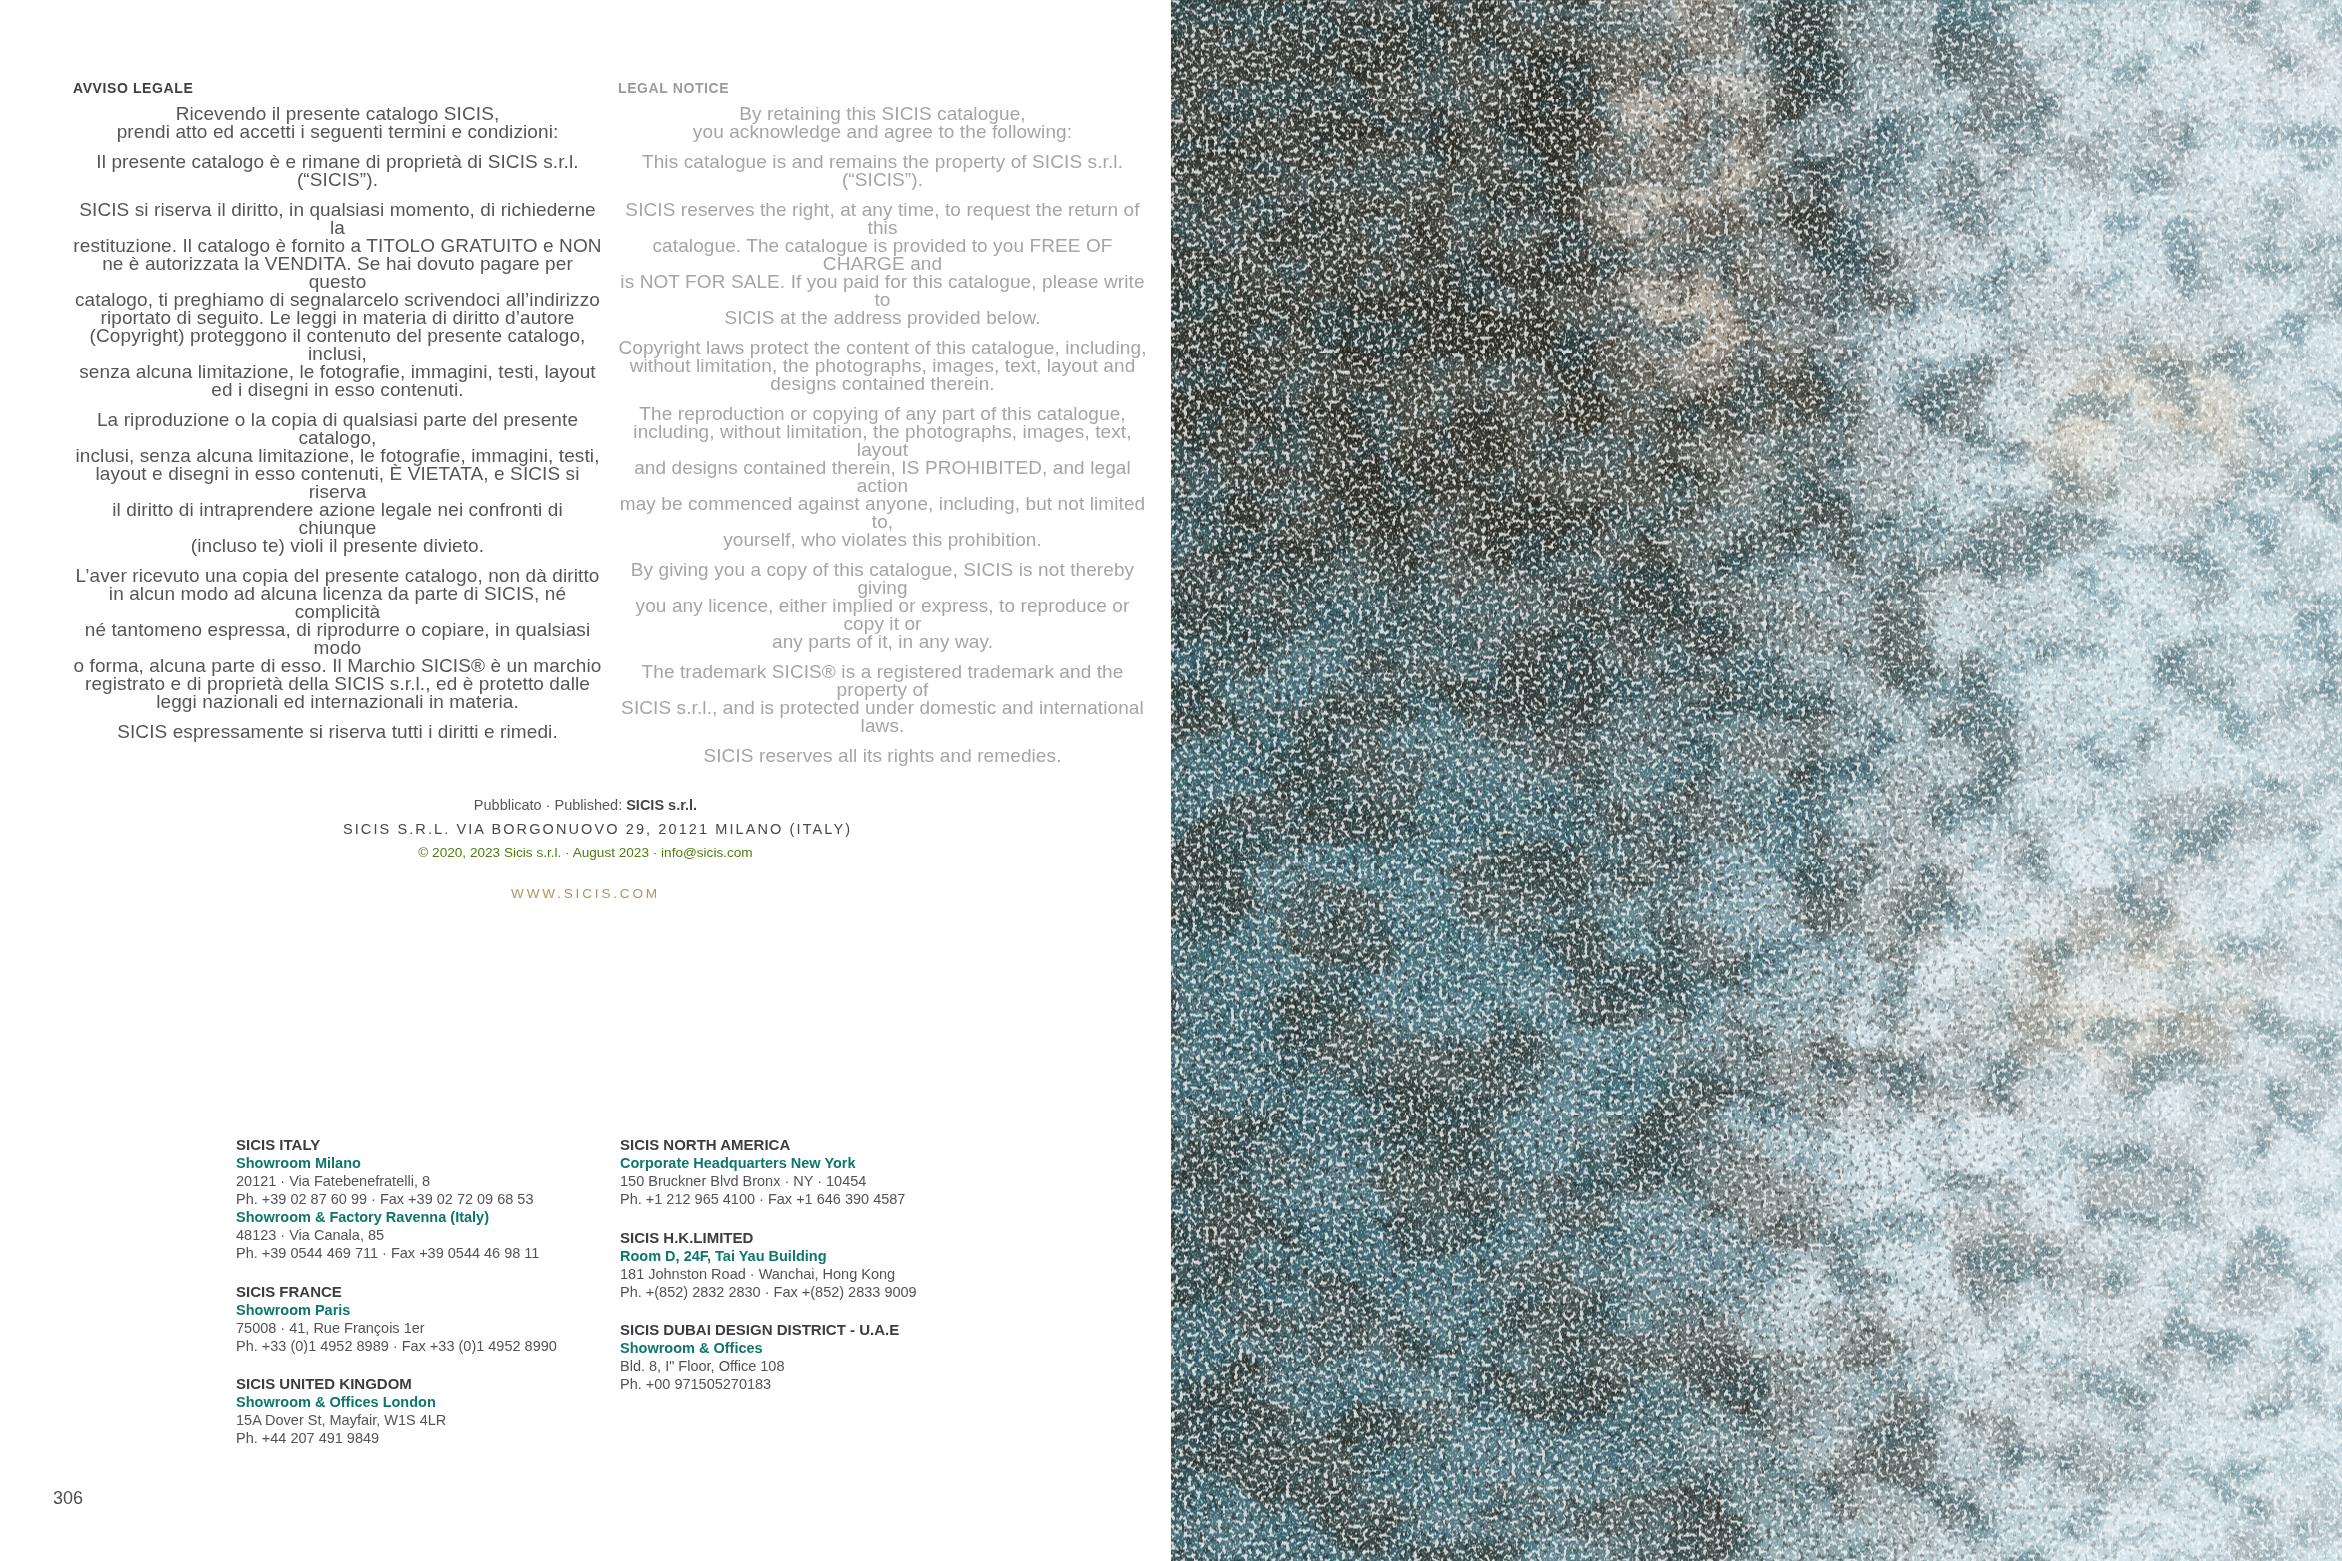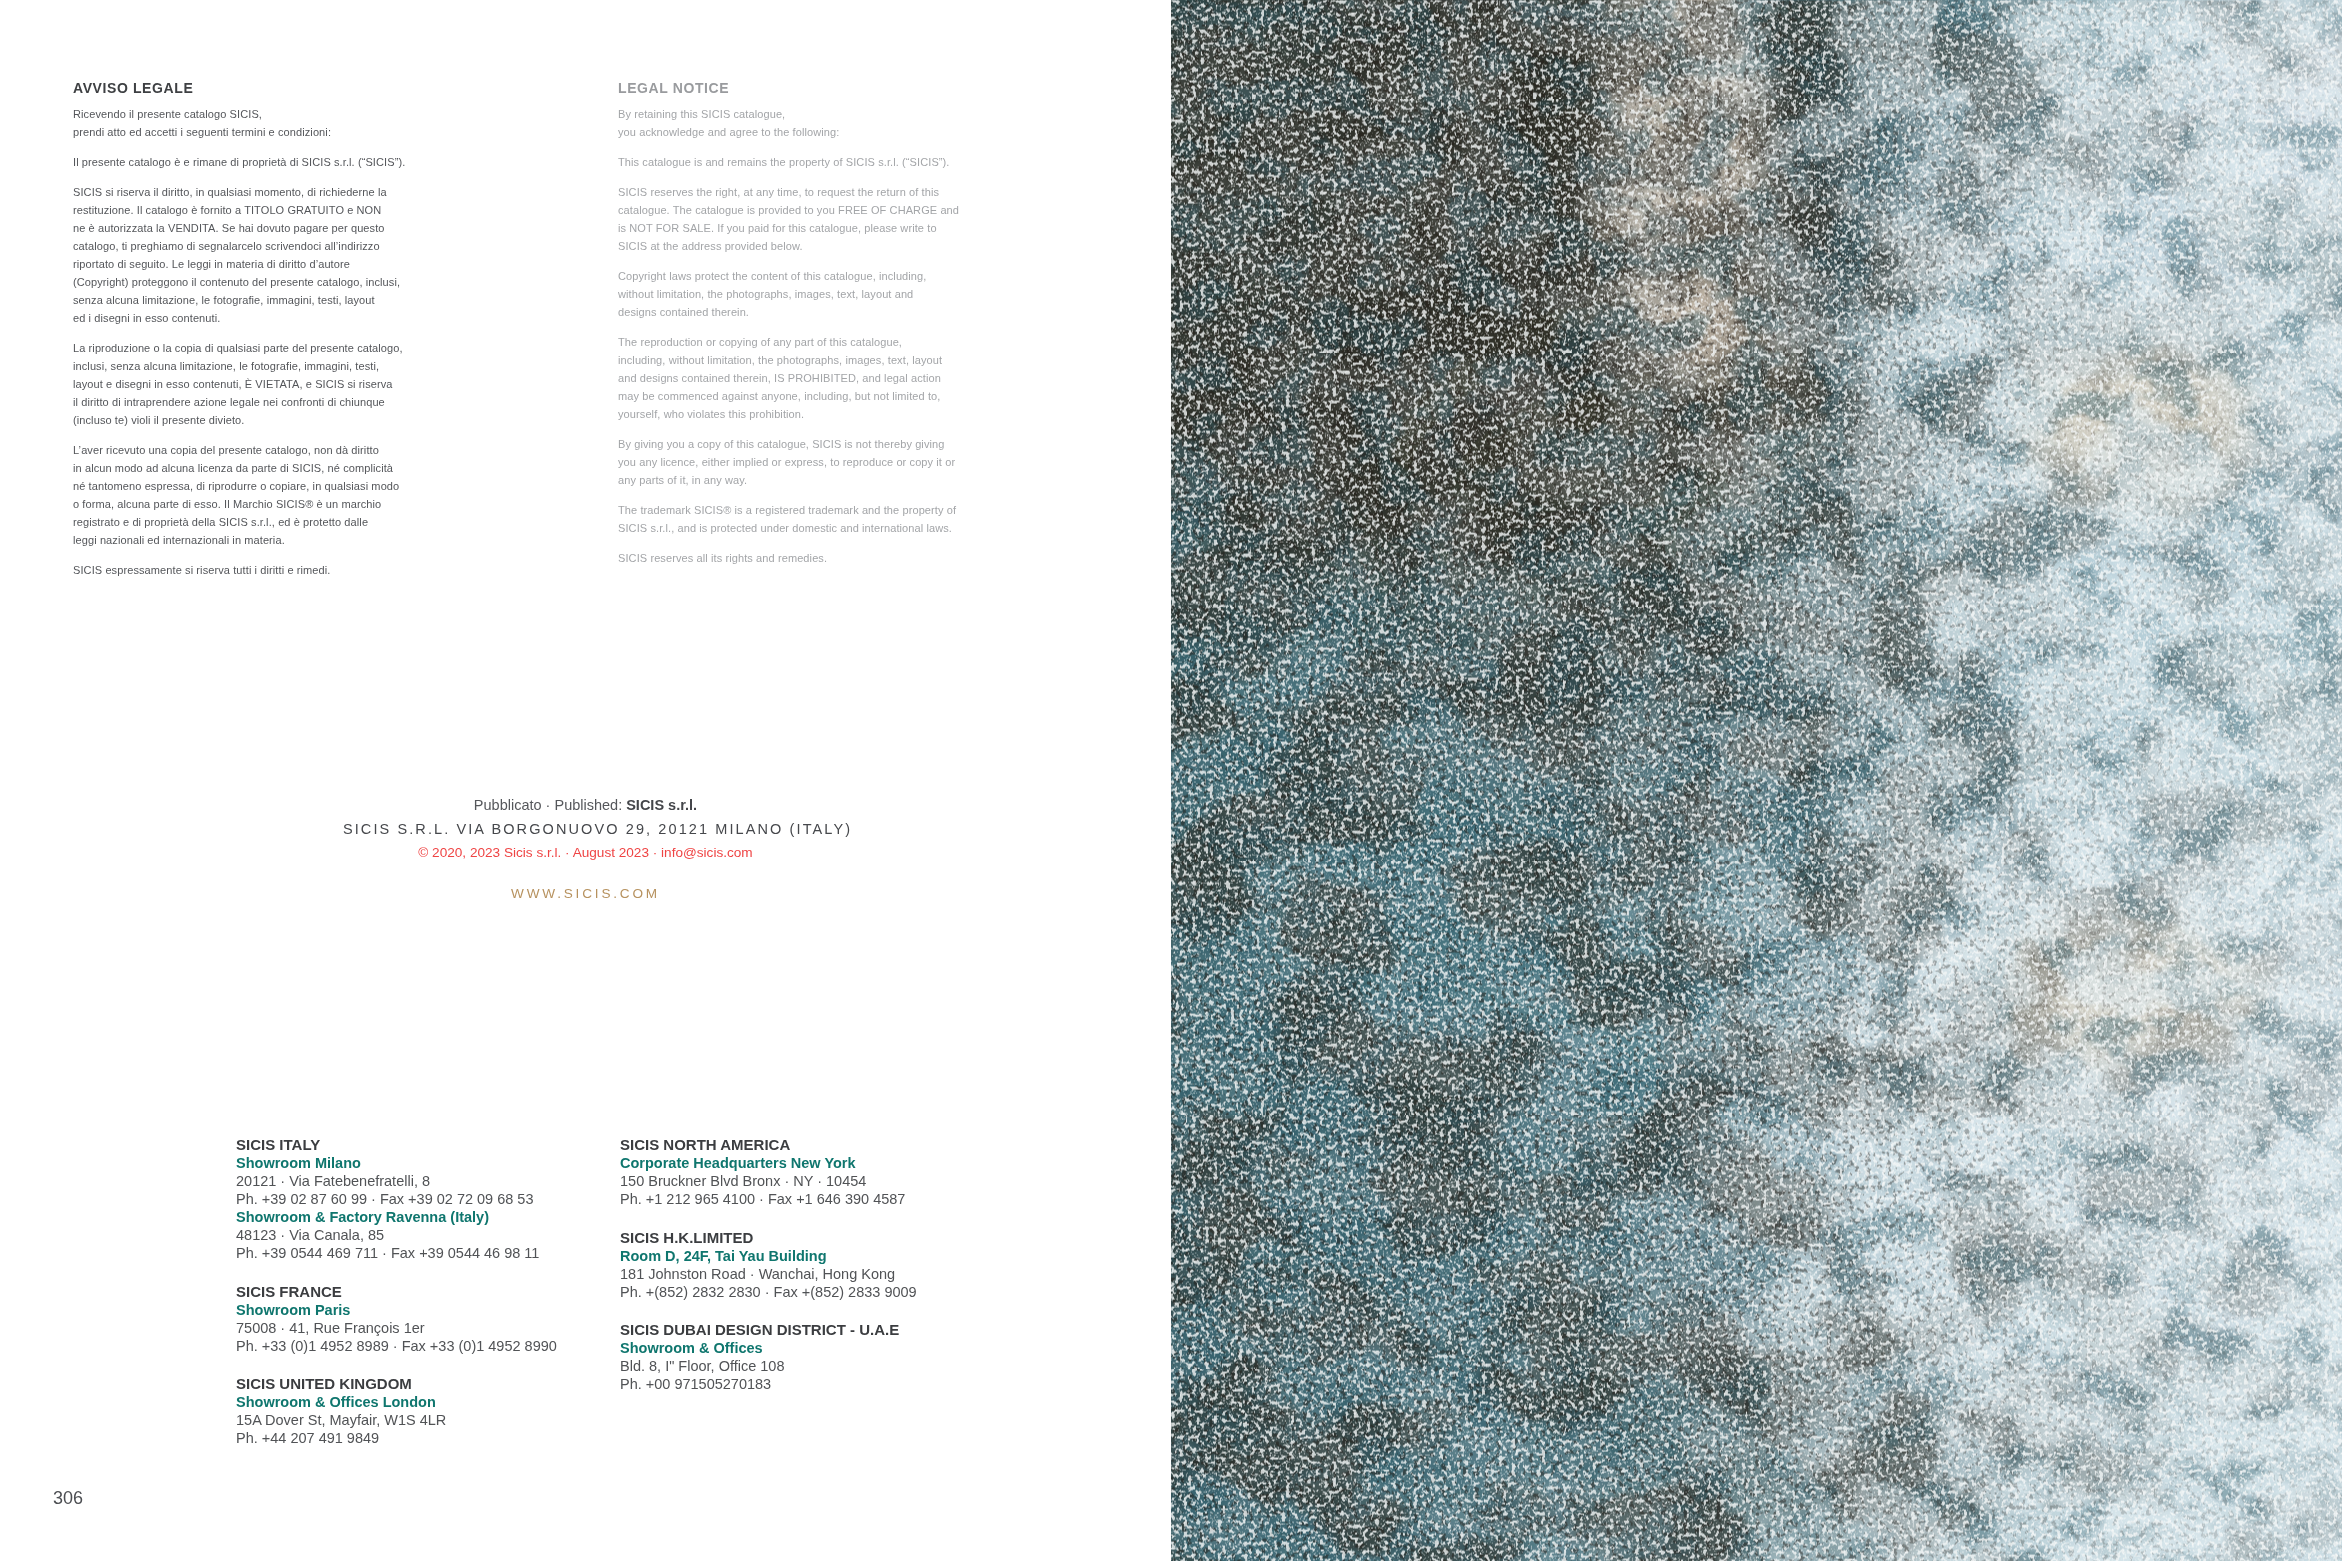--- a/index.html
+++ b/index.html
@@ -17,32 +17,32 @@
   .legal-col{position:absolute;top:79px;width:529px;}
   .legal-col.it{left:73px;}
   .legal-col.en{left:618px;}
   .legal-heading{
     font-size:14px;font-weight:bold;letter-spacing:0.6px;
     line-height:18px;margin:0 0 8.4px 0;
   }
   .it .legal-heading{color:#3e4043;}
   .en .legal-heading{color:#999b9e;}
   .legal-col p{
-    font-size:11px;line-height:18px;margin:0 0 12px 0;
-    white-space:pre-line;letter-spacing:0.1px;
+    font-size:19px;line-height:18px;margin:0 0 12px 0;
+    white-space:pre-line;letter-spacing:0.1px;text-align:center;
   }
   .it p{color:#54565a;}
   .en p{color:#a3a5a8;}
 
   
   .publisher{position:absolute;left:0;top:796px;width:1171px;text-align:center;}
   .pub-line1{font-size:14.5px;color:#55575b;line-height:18px;margin:0 0 5.6px 0;}
   .pub-line1 .pub-co{font-weight:bold;color:#44464a;}
   .pub-line2{font-size:14.5px;color:#46484c;letter-spacing:2.1px;line-height:18px;margin:0 0 6.6px 0;padding-left:24px;}
-  .pub-line3{font-size:13.6px;color:#ef4444;line-height:18px;margin:0 0 21.5px 0;}
+  .pub-line3{font-size:13.6px;color:#4d7c0f;line-height:18px;margin:0 0 21.5px 0;}
   .pub-site{font-size:13.6px;color:#b7925f;letter-spacing:2.8px;line-height:18px;display:inline-block;}
 
   
   .contacts-col{position:absolute;top:1136px;width:375px;}
   .contacts-col.left{left:236px;}
   .contacts-col.right{left:620px;}
   .addr-block{margin:0 0 20.6px 0;}
   .addr-name{font-size:15px;font-weight:bold;color:#3b3d40;line-height:18px;}
   .addr-line{font-size:14.5px;color:#515356;line-height:18px;}
   .addr-line.bold{font-weight:bold;color:#0f766e;}

